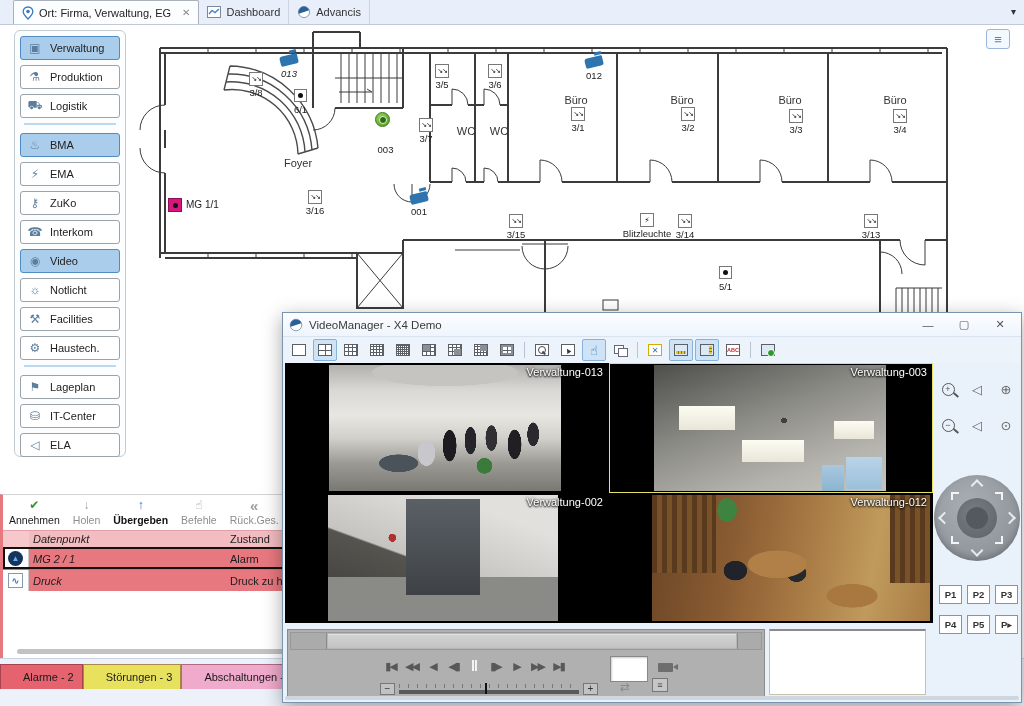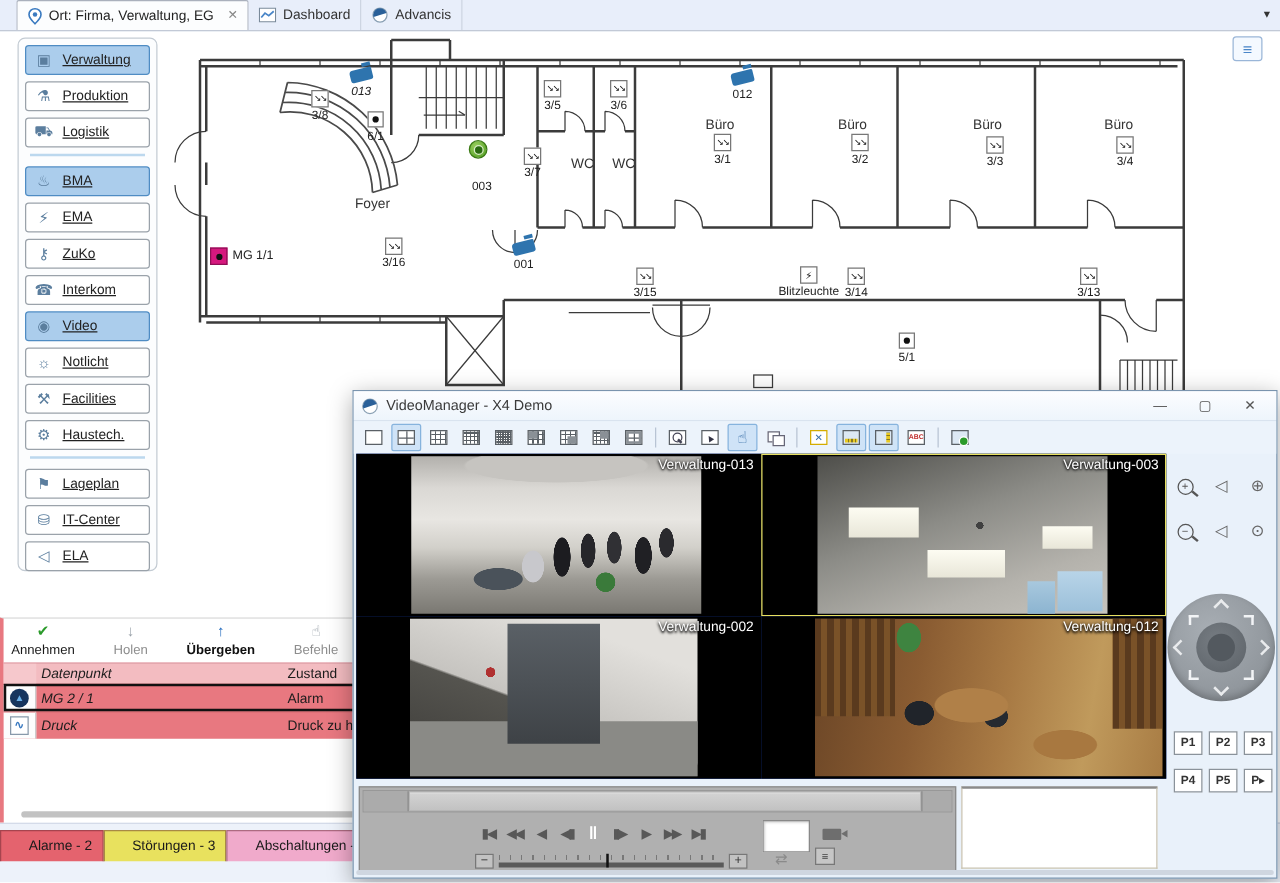--- a/index.html
+++ b/index.html
@@ -55,26 +55,26 @@
     display:flex; align-items:center; justify-content:center; font-size:13px; font-weight:bold; }
 
   
   .sidebar { position:absolute; left:14px; top:30px; width:112px; height:427px; z-index:3;
     background:#fcfdfe; border:1px solid #c3cbd3; border-radius:6px; padding:5px; }
   .sb-item { position:relative; height:24px; margin-bottom:5px; background:#fff; border:1px solid #9aa2aa;
     border-radius:3px; display:flex; align-items:center; gap:7px; padding:0 6px; cursor:pointer; }
   .sb-item[data-state="active"] { background:#abcdec; border-color:#4f8cc3; }
   .sb-item[data-type="divider"] { height:2px; border:none; border-radius:0; background:#bcd8ee; margin:3px 4px 8px 4px; padding:0; }
   .sb-ico { width:16px; font-size:12px; color:#5b7e9e; text-align:center; }
-  .sb-label { font-size:11px; color:#222;text-decoration:underline; }
+  .sb-label { font-size:11px; color:#222; }
 
   
   .dock { position:absolute; left:0; top:494px; width:480px; height:164px; z-index:4; background:#fff;
     border-top:1px solid #d4d4d4; border-left:3px solid #e87880; }
-  .dock-toolbar { display:flex; gap:7px; padding:2px 2px 1px 3px; height:35px; background:#fff;justify-content:space-between; }
+  .dock-toolbar { display:flex; gap:7px; padding:2px 2px 1px 3px; height:35px; background:#fff; }
   .dk-btn { display:flex; flex-direction:column; align-items:center; justify-content:flex-start; padding:0 3px; }
   .dk-ico { height:17px; font-size:12px; line-height:17px; }
   .dk-label { font-size:10.5px; color:#1a1a1a; white-space:nowrap; }
   .dk-btn[data-state="disabled"] .dk-label { color:#8d8d8d; }
   .dk-btn[data-state="primary"] .dk-label { font-weight:bold; color:#111; }
   .dk-ico[data-icon="accept-icon"]::before { content:"✔"; color:#2a9a2a; font-weight:bold; }
   .dk-ico[data-icon="fetch-icon"]::before { content:"↓"; color:#98a0a8; font-weight:bold; }
   .dk-ico[data-icon="handover-icon"]::before { content:"↑"; color:#2a70c0; font-weight:bold; }
   .dk-ico[data-icon="commands-icon"]::before { content:"☝"; color:#98a0a8; }
   .dk-ico[data-icon="back-icon"]::before { content:"«"; color:#98a0a8; font-size:15px; font-weight:bold; }

